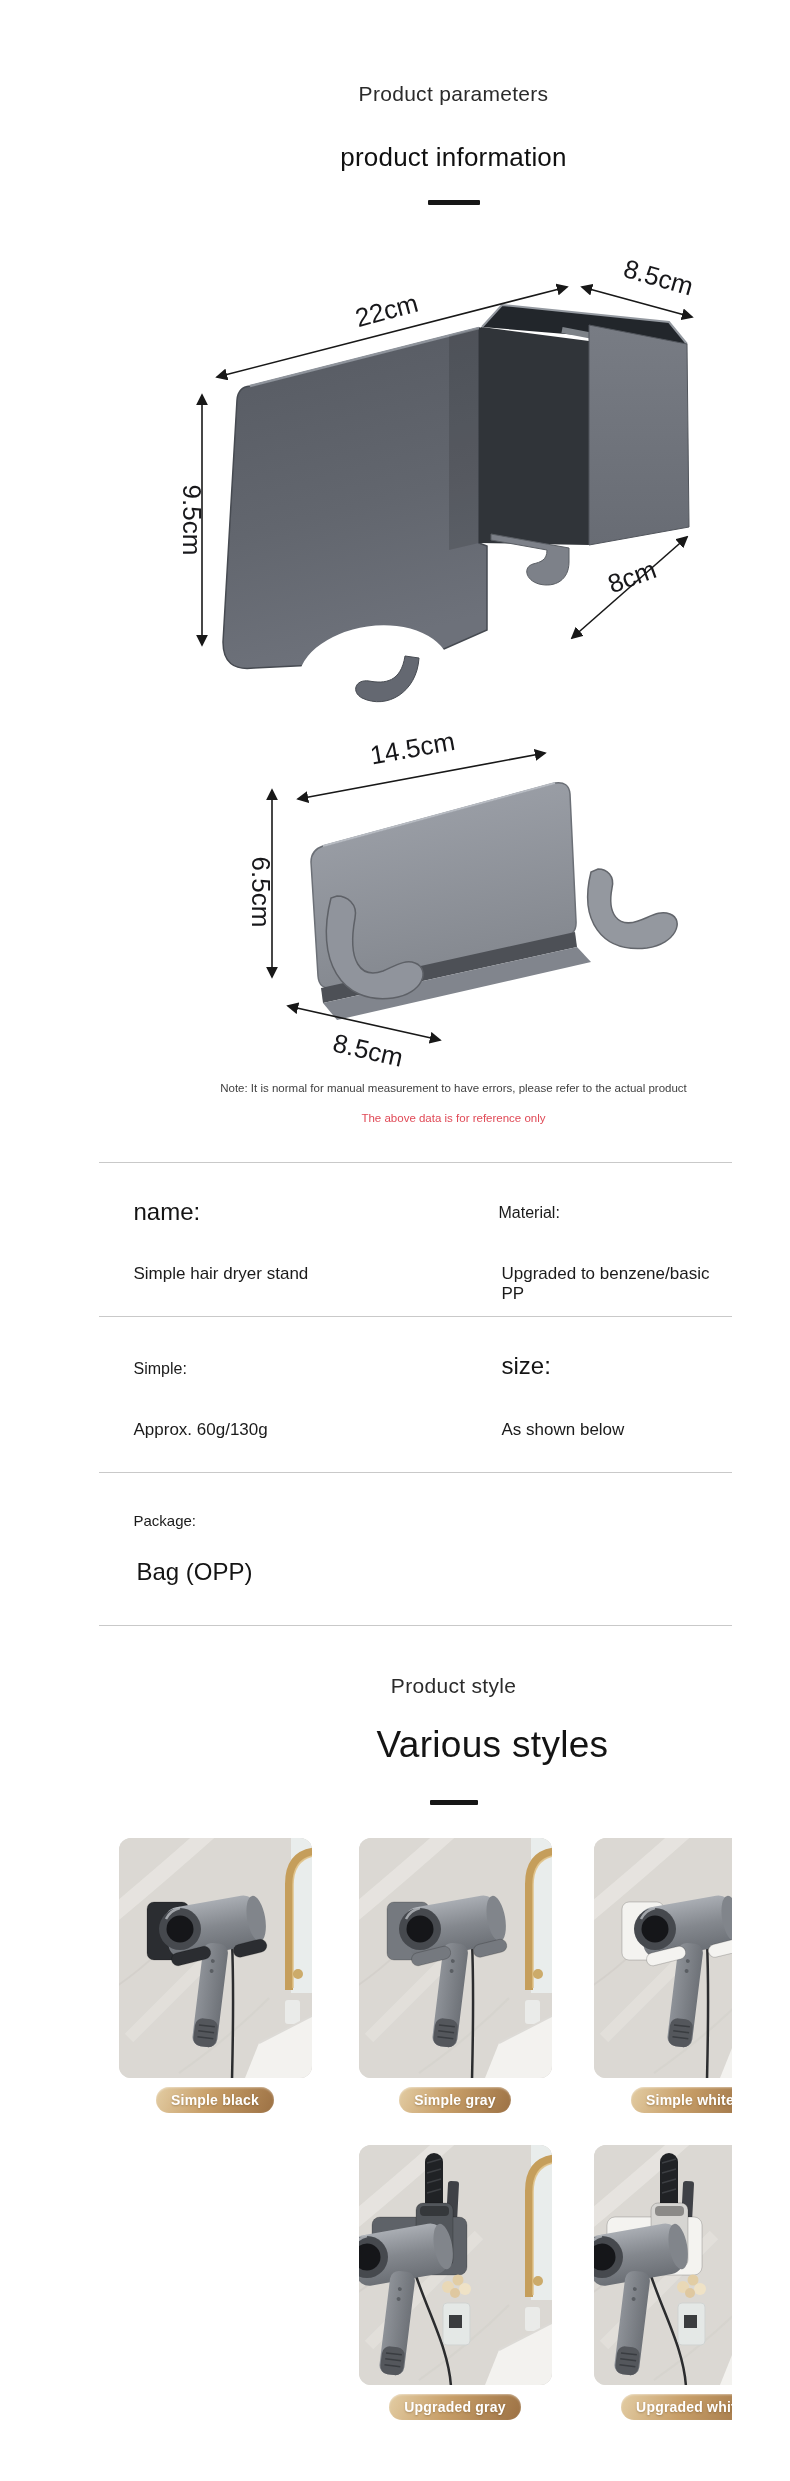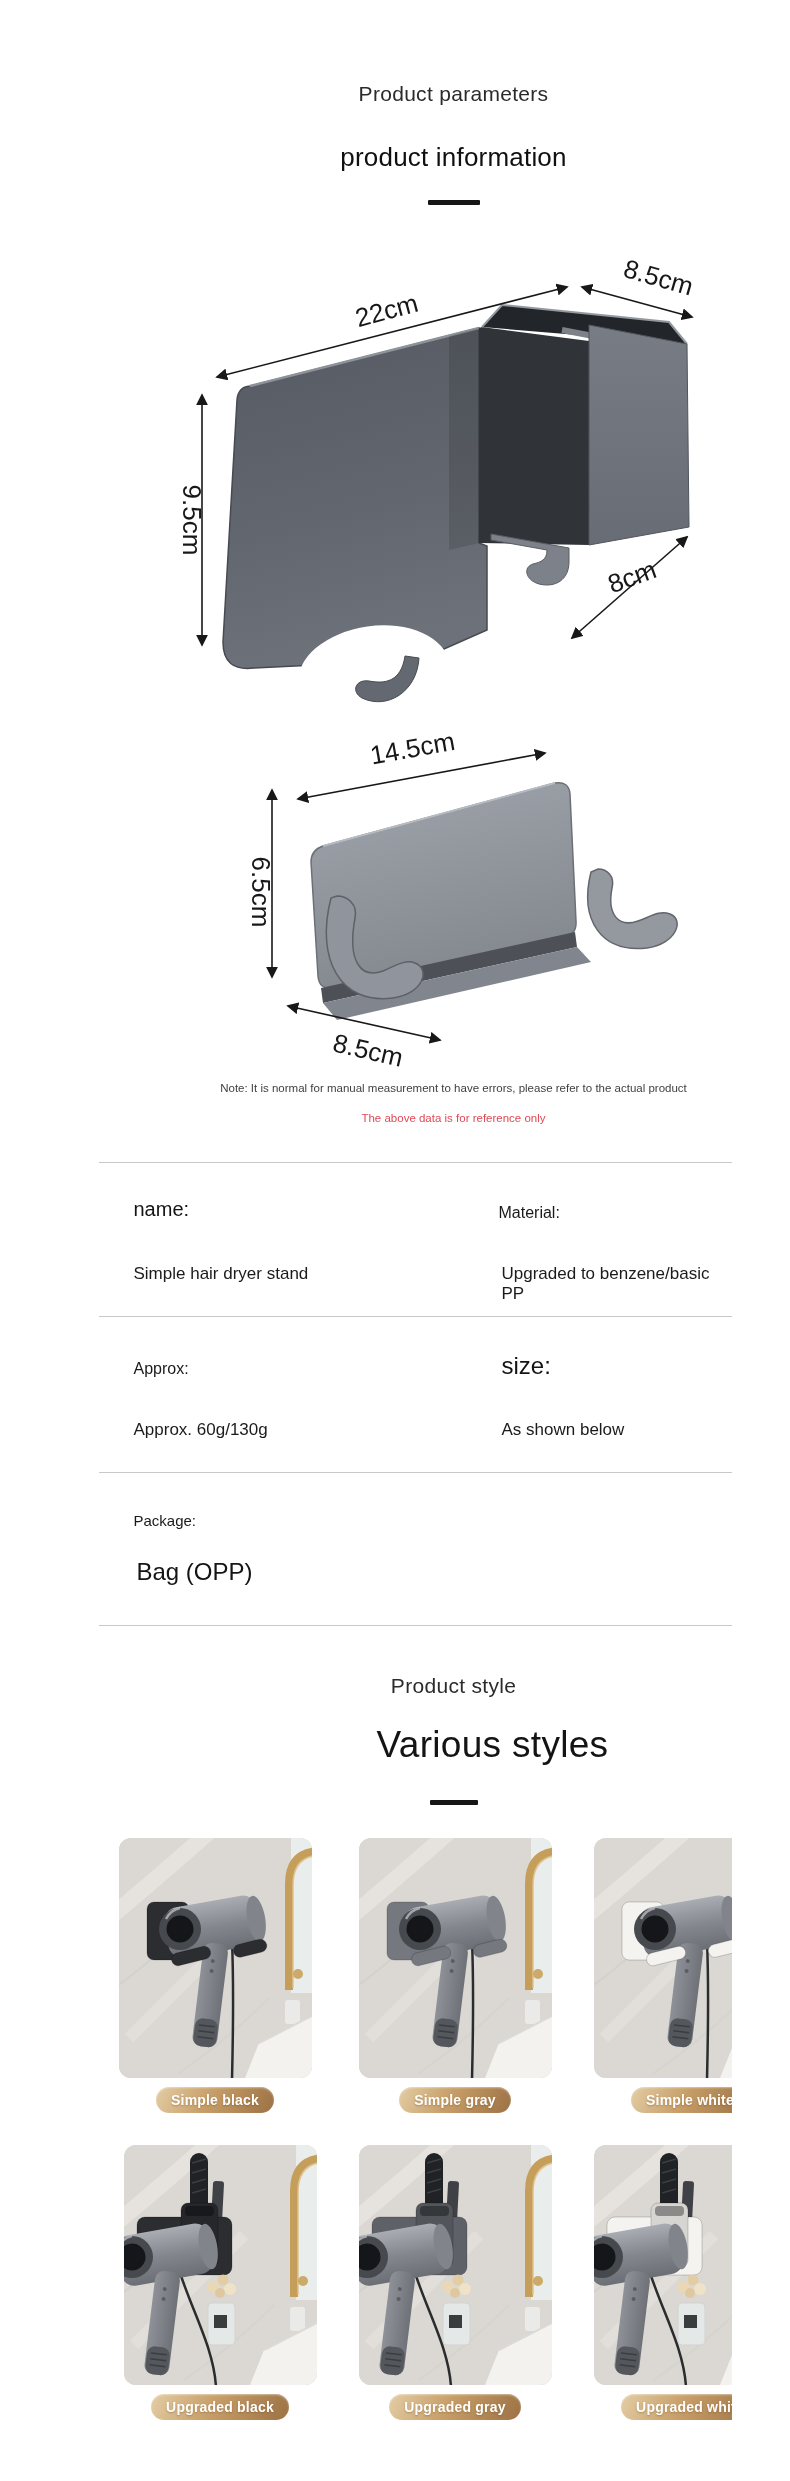--- a/index.html
+++ b/index.html
@@ -7,21 +7,21 @@
         font-family:"Liberation Sans",sans-serif;overflow:hidden;}
   .abs{position:absolute;}
   .ctr{left:0;width:790px;text-align:center;}
   .eyebrow{font-size:21px;color:#2b2b2b;letter-spacing:0.3px;}
   .bigtitle{font-size:26px;color:#101010;font-weight:500;letter-spacing:0.2px;}
   .hugetitle{font-size:37px;color:#141414;font-weight:500;letter-spacing:0.3px;padding-left:39px;}
   .bar{background:#161616;height:5px;width:52px;border-radius:1px;}
   .note{font-size:11.5px;color:#3f3f3f;}
   .refnote{font-size:11.5px;}
   .hline{position:absolute;left:40px;width:710px;height:1px;background:#c9c9c9;}
-  .lbl-lg{font-size:20px;color:#141414;}
+  .lbl-lg{font-size:24px;color:#141414;}
   .lbl-sm{font-size:16px;color:#1a1a1a;}
   .val{font-size:17px;color:#1b1b1b;}
   .val-lg{font-size:24px;color:#141414;}
   .card{position:absolute;width:193px;}
   .photo{width:193px;height:240px;border-radius:12px;overflow:hidden;background:#dbd8d3;}
   .photo svg{display:block;}
   .pillwrap{width:193px;text-align:center;margin-top:9px;}
   .pill{display:inline-block;padding:5px 15px;border-radius:14px;color:#ffffff;
         font-size:14px;font-weight:bold;letter-spacing:0.2px;
         background:linear-gradient(115deg,#e3cda4 0%,#c79e68 45%,#9c7144 100%);
@@ -201,21 +201,21 @@
   <div class="hline" style="top:1162px;"></div>
   <div class="hline" style="top:1316px;"></div>
   <div class="hline" style="top:1472px;"></div>
   <div class="hline" style="top:1625px;"></div>
 
   <div class="abs lbl-lg" style="left:75px;top:1198px;">name:</div>
   <div class="abs val" style="left:75px;top:1264px;">Simple hair dryer stand</div>
   <div class="abs lbl-sm" style="left:440px;top:1204px;">Material:</div>
   <div class="abs val" style="left:443px;top:1264px;">Upgraded to benzene/basic PP</div>
 
-  <div class="abs lbl-sm" style="left:75px;top:1360px;">Approx:</div>
+  <div class="abs lbl-sm" style="left:75px;top:1360px;">Simple:</div>
   <div class="abs val" style="left:75px;top:1420px;">Approx. 60g/130g</div>
   <div class="abs lbl-lg" style="left:443px;top:1352px;font-size:24px;">size:</div>
   <div class="abs val" style="left:443px;top:1420px;">As shown below</div>
 
   <div class="abs lbl-sm" style="left:75px;top:1512px;font-size:15px;">Package:</div>
   <div class="abs val-lg" style="left:78px;top:1558px;">Bag (OPP)</div>
 
   <div class="abs ctr eyebrow" style="top:1674px;">Product style</div>
   <div class="abs ctr hugetitle" style="top:1724px;">Various styles</div>
   <div class="abs bar" style="left:371px;top:1800px;width:48px;"></div>
@@ -252,33 +252,20 @@
         <g class="smp">
             <use href="#scene-simple"></use>
           </g>
           <g class="upg">
             <use href="#scene-upgraded"></use>
           </g>
       </svg>
     </div>
     <div class="pillwrap"><span class="pill">Simple gray</span></div>
   </div>
-  <div class="card upgraded" style="left: 65px; top: 2145px; --holder: #2b2d31;">
-    <div class="photo">
-      <svg width="193" height="240" viewBox="0 0 193 240">
-        <g class="smp">
-            <use href="#scene-simple"></use>
-          </g>
-          <g class="upg">
-            <use href="#scene-upgraded"></use>
-          </g>
-      </svg>
-    </div>
-    <div class="pillwrap"><span class="pill">Upgraded black</span></div>
-  </div>
   <div class="card upgraded" style="left: 300px; top: 2145px; --holder: #5e6268;">
     <div class="photo">
       <svg width="193" height="240" viewBox="0 0 193 240">
         <g class="smp">
             <use href="#scene-simple"></use>
           </g>
           <g class="upg">
             <use href="#scene-upgraded"></use>
           </g>
       </svg>

